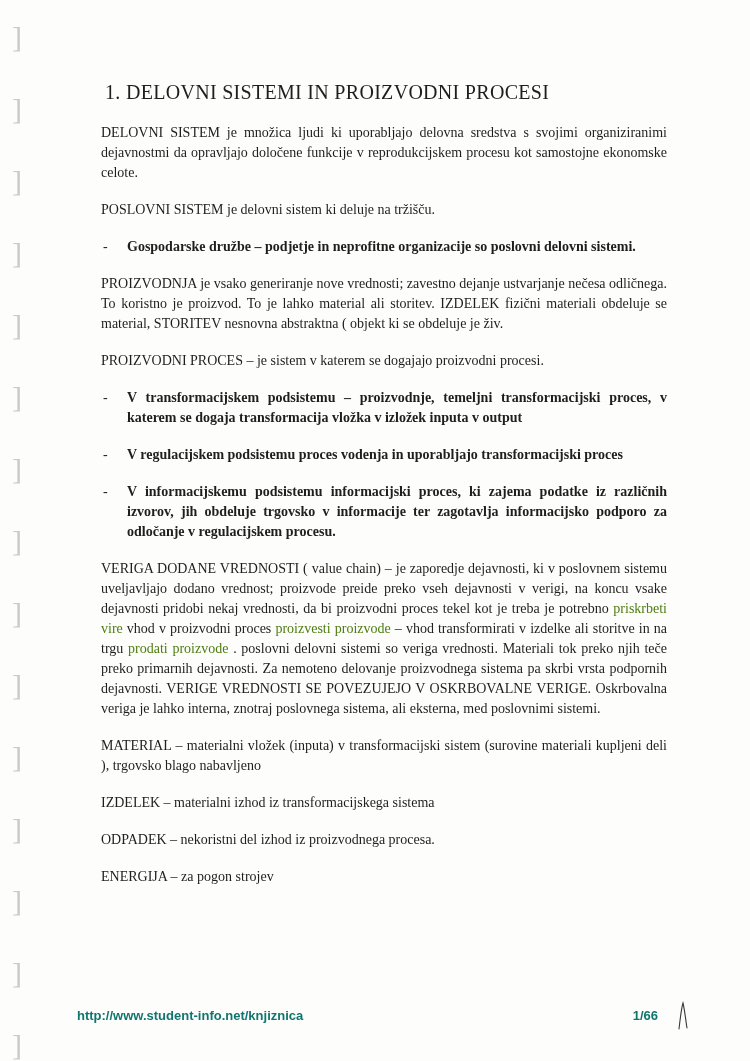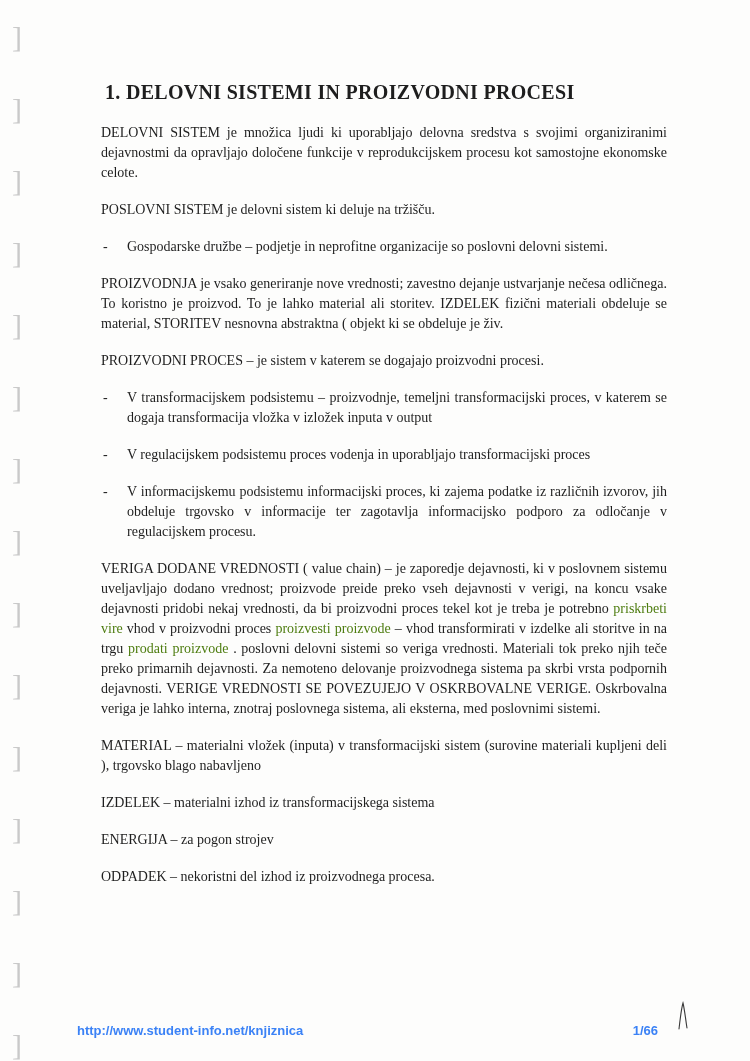--- a/index.html
+++ b/index.html
@@ -14,21 +14,21 @@
   }
   .content {
     position: absolute;
     left: 85px;
     top: 80px;
     width: 582px;
   }
   h1.doc-title {
     font-size: 20px;
     line-height: 25px;
-    font-weight: bold;
+    font-weight: normal;
     letter-spacing: 0.3px;
     margin: 0 0 18px 20px;
   }
   h2.section-heading {
     font-size: 16.5px;
     line-height: 20px;
     font-weight: normal;
     margin: 4px 0 19px 0;
   }
   h2.section-heading::first-letter { font-size: 13px; }
@@ -39,21 +39,21 @@
     text-align: justify;
   }
   .bullet {
     display: flex;
     margin: 0 0 17px 0;
     padding-left: 18px;
     font-size: 14px;
     line-height: 20px;
   }
   .bullet-dash { flex: none; width: 24px; }
-  .bullet-text { flex: 1; text-align: justify; }
+  .bullet-text { flex: 1; text-align: justify; font-weight: bold; }
   .muted { color: #4d7c0f; }
   .binding-marks { position: absolute; left: 0; top: 0; width: 40px; height: 1061px; }
   .mark {
     position: absolute;
     left: 12px;
     color: #c9c9c9;
     font-size: 30px;
     line-height: 1;
     font-family: "Liberation Serif", serif;
     user-select: none;
@@ -62,22 +62,21 @@
     position: absolute;
     left: 77px;
     top: 1008px;
     width: 581px;
     display: flex;
     justify-content: space-between;
     align-items: center;
     font-family: "Liberation Sans", "DejaVu Sans", sans-serif;
     font-weight: bold;
     font-size: 13px;
-    color: #3b82f6;
-    margin-top: 15px;
+    color: #0f766e;
   }
   .caret-mark { position: absolute; left: 676px; top: 1000px; }
 </style>
 </head>
 <body>
 
 <div class="page">
 
   <div class="binding-marks">
       <span class="mark" style="top: 22px;">]</span>
@@ -130,23 +129,23 @@
       <span class="bullet-text">V informacijskemu podsistemu informacijski proces, ki zajema podatke iz različnih izvorov, jih obdeluje trgovsko v informacije ter zagotavlja informacijsko podporo za odločanje v regulacijskem procesu.</span>
     </div>
 
     <p class="para"><span>VERIGA DODANE VREDNOSTI ( value chain) – je zaporedje dejavnosti, ki v poslovnem sistemu uveljavljajo dodano vrednost; proizvode preide preko vseh dejavnosti v verigi, na koncu vsake dejavnosti pridobi nekaj vrednosti, da bi proizvodni proces tekel kot je treba je potrebno </span><span class="muted">priskrbeti vire</span><span> vhod v proizvodni proces </span><span class="muted">proizvesti proizvode</span><span> – vhod transformirati v izdelke ali storitve in na trgu </span><span class="muted">prodati proizvode</span><span> . poslovni delovni sistemi so veriga vrednosti. Materiali tok preko njih teče preko primarnih dejavnosti. Za nemoteno delovanje proizvodnega sistema pa skrbi vrsta podpornih dejavnosti. VERIGE VREDNOSTI SE POVEZUJEJO V OSKRBOVALNE VERIGE. Oskrbovalna veriga je lahko interna, znotraj poslovnega sistema, ali eksterna, med poslovnimi sistemi.</span></p>
 
 
     <p class="para">MATERIAL – materialni vložek (inputa) v transformacijski sistem (surovine materiali kupljeni deli ), trgovsko blago nabavljeno</p>
 
     <p class="para">IZDELEK – materialni izhod iz transformacijskega sistema</p>
 
+    <p class="para">ODPADEK – nekoristni del izhod iz proizvodnega procesa.</p>
+
     <p class="para">ENERGIJA – za pogon strojev</p>
-
-    <p class="para">ODPADEK – nekoristni del izhod iz proizvodnega procesa.</p>
 
   </div>
 
   <div class="footer">
     <span>http://www.student-info.net/knjiznica</span>
     <span>1/66</span>
   </div>
 
   <svg class="caret-mark" width="16" height="32" viewBox="0 0 16 32">
     <path d="M3,29 C4,20 5.5,8 7,3 C8.5,9 10,22 11,28" fill="none" stroke="#3a3a3a" stroke-width="1.1" stroke-linecap="round"></path>

